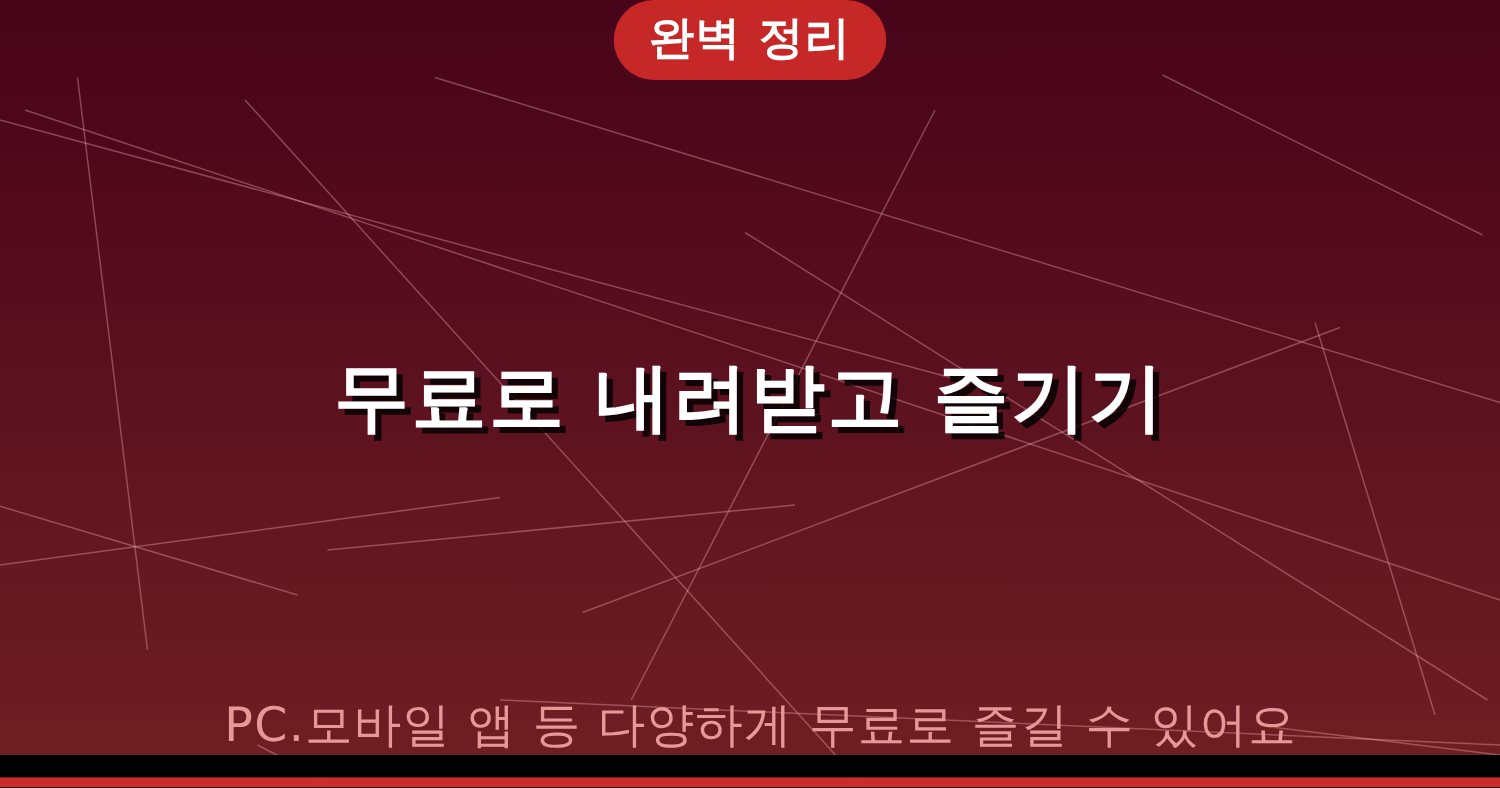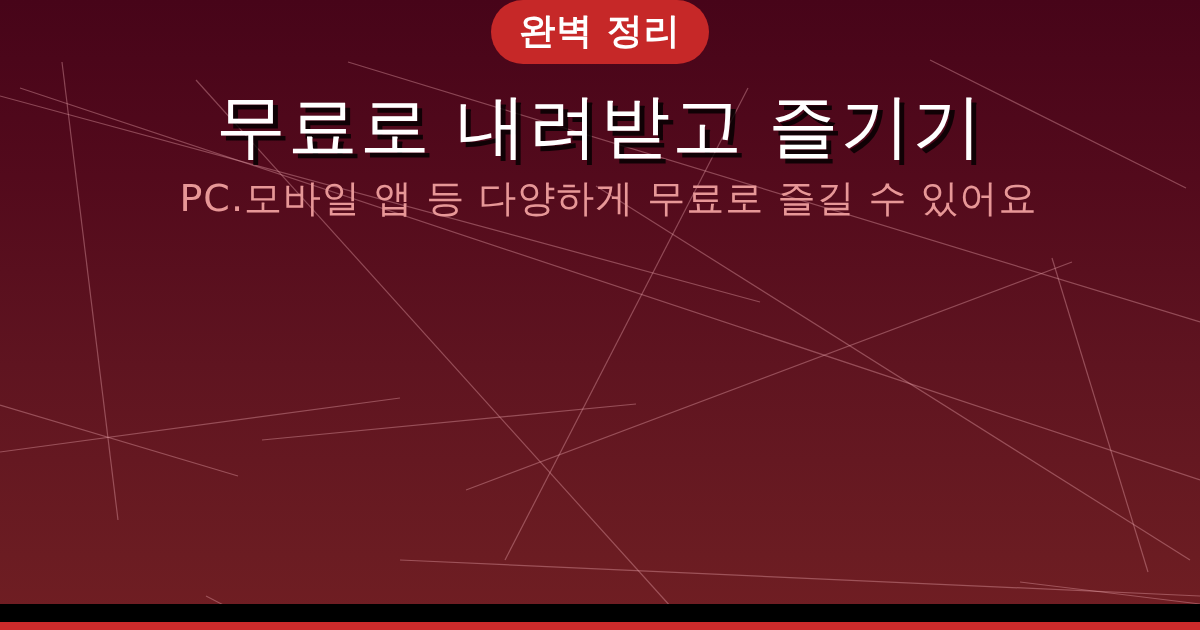--- a/index.html
+++ b/index.html
@@ -46,41 +46,41 @@
   
   #content {
     position: absolute;
     left: 0;
     top: 0;
     width: 1200px;
     height: 604px;
     display: flex;
     flex-direction: column;
     align-items: center;
-    justify-content: flex-start;
+    justify-content: space-between;
   }
 
   .badge {
     display: inline-block;
     background: #C62828;
     color: #FFFFFF;
     font-size: 36px;
     font-weight: bold;
     letter-spacing: 1px;
     line-height: 1;
     padding: 13px 28px 15px 28px;
     border-radius: 32px;
     margin-bottom: 26px;
     white-space: nowrap;
   }
 
   .headline {
     color: #FFFFFF;
-    font-size: 70px;
-    font-weight: normal;
+    font-size: 60px;
+    font-weight: bold;
     line-height: 1.05;
     letter-spacing: 2px;
     white-space: nowrap;
     text-shadow: 5px 5px 0 rgba(0,0,0,0.80);
     margin: 0;
   }
 
   .subhead {
     color: #E79797;
     font-size: 38px;

